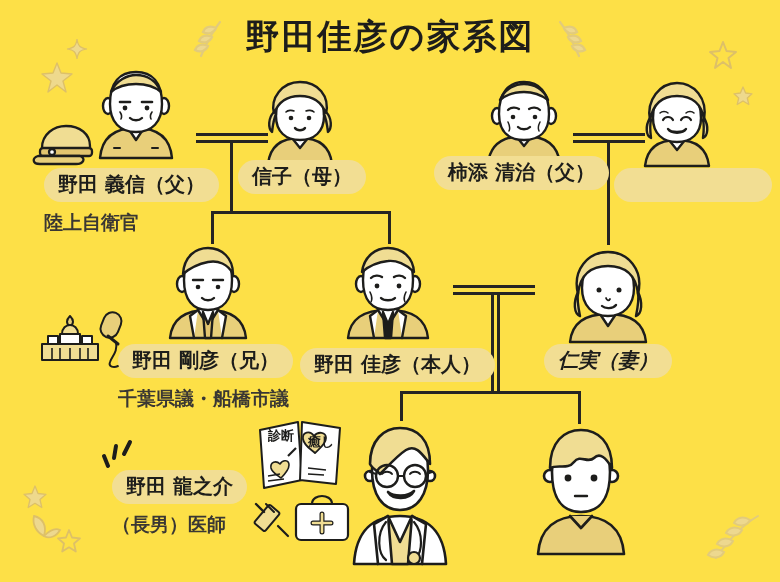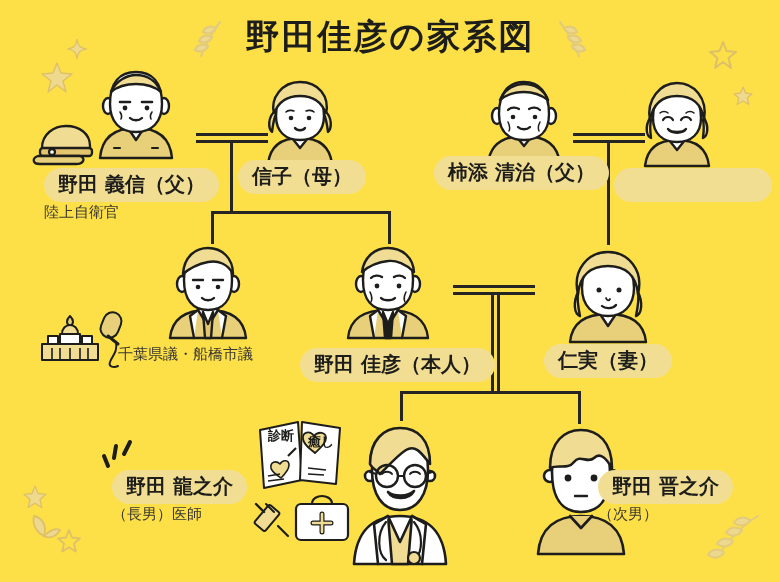--- a/index.html
+++ b/index.html
@@ -31,21 +31,21 @@
   
   .person{position:absolute;text-align:left;}
   .pill{
     display:inline-block;background:#f2de93;border-radius:20px;
     padding:5px 14px 6px 14px;
     font-size:20px;font-weight:bold;color:#1d1d1b;white-space:nowrap;
     line-height:1.15;
   }
   .pill.blank{min-width:130px;height:20px;padding:7px 14px;}
   .sub{
-    margin-top:1px;font-size:15px;font-weight:normal;color:#3a3733;
+    margin-top:8px;font-size:19px;font-weight:bold;color:#3a3733;
     white-space:nowrap;letter-spacing:0px;
   }
 
   
   .av{position:absolute;}
 
   
   .deco{position:absolute;}
 </style>
 </head>
@@ -266,20 +266,21 @@
       <path d="M24 38 C24 18 33 8 48 8 C63 8 72 18 72 38 C72 58 63 68 48 68 C33 68 24 58 24 38 Z"></path>
       <path d="M23 32 C24 14 36 6 48 6 C62 6 73 16 73 32 C68 22 58 18 48 20 C38 22 30 26 23 32 Z" fill="#f0dd93"></path>
       <path d="M33 38 L43 38" stroke-width="2.4"></path>
       <path d="M53 38 L63 38" stroke-width="2.4"></path>
       <circle cx="38" cy="45" r="2.3" fill="#1d1d1b" stroke="none"></circle>
       <circle cx="58" cy="45" r="2.3" fill="#1d1d1b" stroke="none"></circle>
       <path d="M42 56 C45 59 51 59 54 56" fill="none"></path>
     </g>
   </svg>
   <div class="person" style="left:118px;top:344px;width:180px;">
+    <span class="pill">野田 剛彦（兄）</span>
     <div class="sub">千葉県議・船橋市議</div>
   </div>
 
   <svg class="av" style="left:338px;top:242px;" width="100" height="102" viewBox="0 0 100 102">
     <g stroke="#1d1d1b" stroke-width="2.4" fill="#fff" stroke-linejoin="round" stroke-linecap="round">
       <path d="M10 96 C12 76 26 68 50 68 C74 68 88 76 90 96 Z" fill="#e8cf7a"></path>
       <path d="M40 68 L50 84 L60 68" fill="#fff"></path>
       <path d="M45 70 L50 82 L55 70 L53 96 L47 96 Z" fill="#1d1d1b"></path>
       <path d="M40 68 L32 74 L36 96" fill="#fff"></path>
       <path d="M60 68 L68 74 L64 96" fill="#fff"></path>
@@ -307,21 +308,21 @@
       <path d="M20 40 C20 20 31 10 46 10 C61 10 72 20 72 40 C72 58 61 68 46 68 C31 68 20 58 20 40 Z"></path>
       <path d="M16 46 C10 22 26 4 46 4 C66 4 82 22 76 46 C74 26 62 18 46 18 C30 18 18 26 16 46 Z" fill="#f0dd93"></path>
       <path d="M16 44 C11 54 12 66 18 68 C16 58 15 50 16 46 Z" fill="#f0dd93"></path>
       <path d="M76 44 C81 54 80 66 74 68 C76 58 77 50 76 46 Z" fill="#f0dd93"></path>
       <circle cx="37" cy="42" r="2.5" fill="#1d1d1b" stroke="none"></circle>
       <circle cx="57" cy="42" r="2.5" fill="#1d1d1b" stroke="none"></circle>
       <path d="M44 50 C45 53 47 53 48 51" fill="none" stroke-width="1.8"></path>
       <path d="M40 58 C43 61 51 61 54 57" fill="none"></path>
     </g>
   </svg>
-  <div class="person" style="left:544px;top:344px;width:128px;">
+  <div class="person" style="left:544px;top:344px;width:128px;font-style:italic;">
     <span class="pill">仁実（妻）</span>
   </div>
 
   <svg class="av" style="left:254px;top:418px;" width="92" height="80" viewBox="0 0 92 80">
     <g stroke="#1d1d1b" stroke-width="2" fill="#fff" stroke-linejoin="round">
       <path d="M6 12 L44 4 L48 62 L10 70 Z"></path>
       <path d="M48 4 L86 10 L82 66 L46 62 Z"></path>
       <path d="M26 46 C22 42 16 44 17 50 C18 55 25 58 27 60 C30 57 35 52 35 47 C35 42 29 41 26 46 Z" fill="#f0dd93" stroke-width="1.6"></path>
       <path d="M34 38 L42 30" stroke-width="2.2"></path>
       <path d="M60 18 C56 12 48 14 49 21 C50 28 58 32 61 35 C65 31 72 26 72 20 C72 14 64 13 60 18 Z" fill="#f0dd93" stroke-width="1.8"></path>
@@ -384,18 +385,14 @@
       <path d="M42 92 L53 104 L64 92" fill="#e8cf7a"></path>
       <circle cx="22" cy="52" r="6" fill="#fff"></circle>
       <circle cx="84" cy="52" r="6" fill="#fff"></circle>
       <path d="M24 48 C24 22 34 10 53 10 C72 10 82 22 82 48 C82 74 72 88 53 88 C34 88 24 74 24 48 Z"></path>
       <path d="M22 44 C22 18 36 6 53 6 C70 6 84 18 84 44 C78 34 72 28 66 34 C60 40 52 30 46 38 C40 46 30 40 22 44 Z" fill="#f0dd93"></path>
       <circle cx="40" cy="54" r="3.4" fill="#1d1d1b" stroke="none"></circle>
       <circle cx="66" cy="54" r="3.4" fill="#1d1d1b" stroke="none"></circle>
       <path d="M47 72 L59 72" stroke-width="2.4"></path>
     </g>
   </svg>
-  <div class="person" style="left:598px;top:470px;width:170px;">
-    <span class="pill">野田 晋之介</span>
-    <div class="sub">（次男）</div>
-  </div>
 
 </div>
 
 </body></html>

